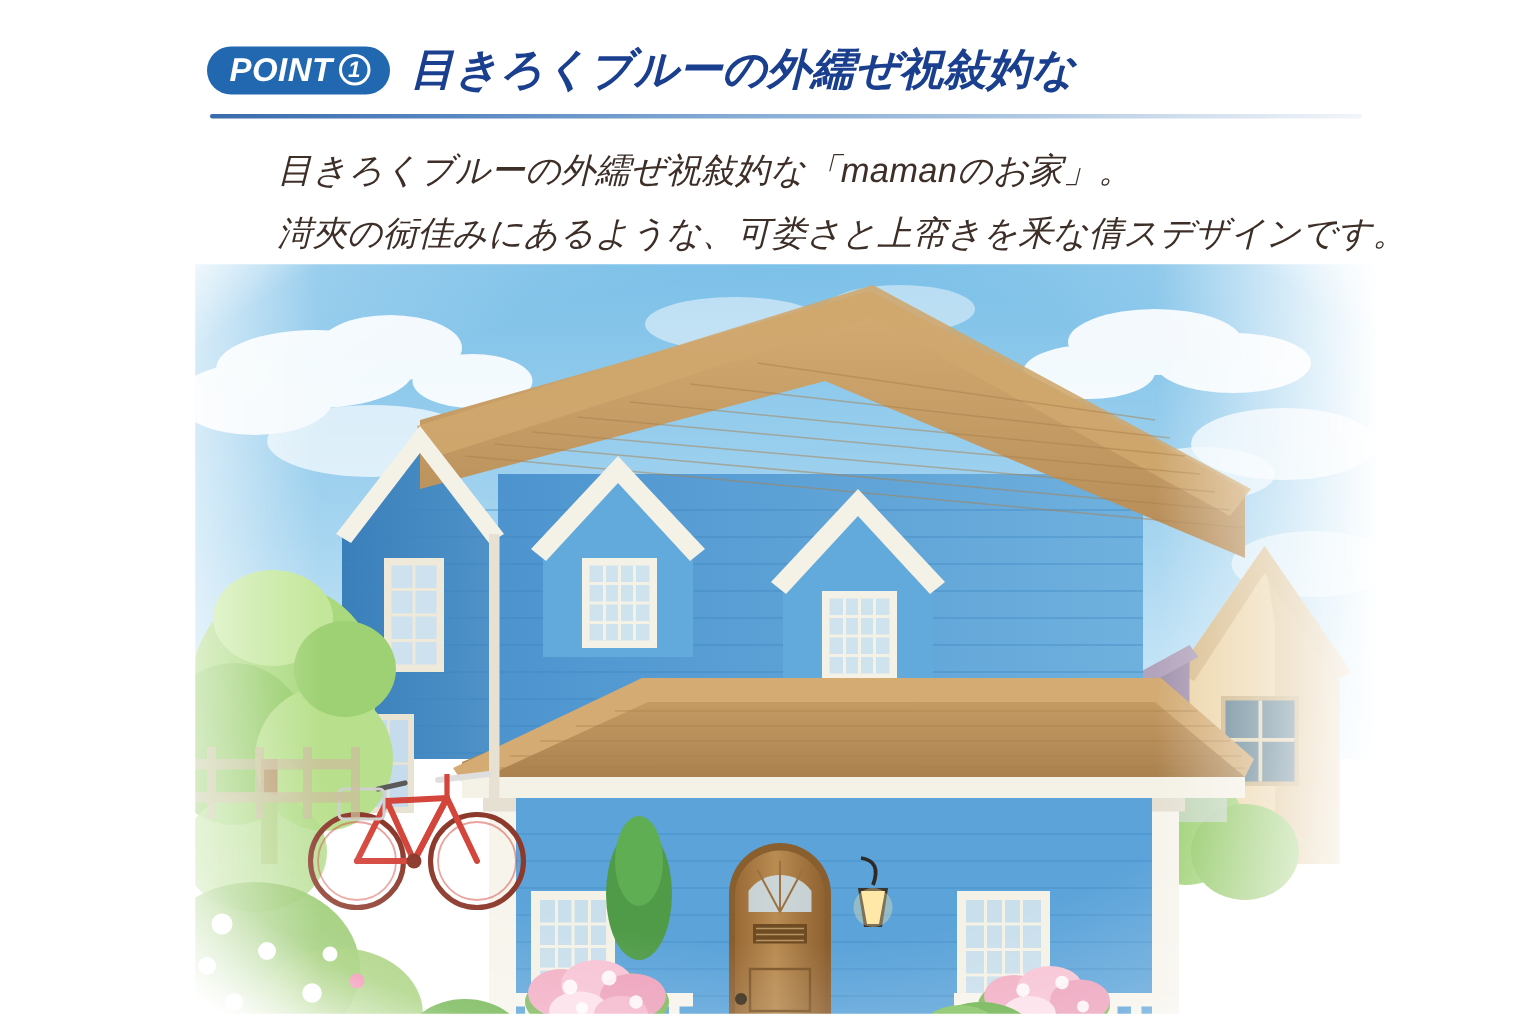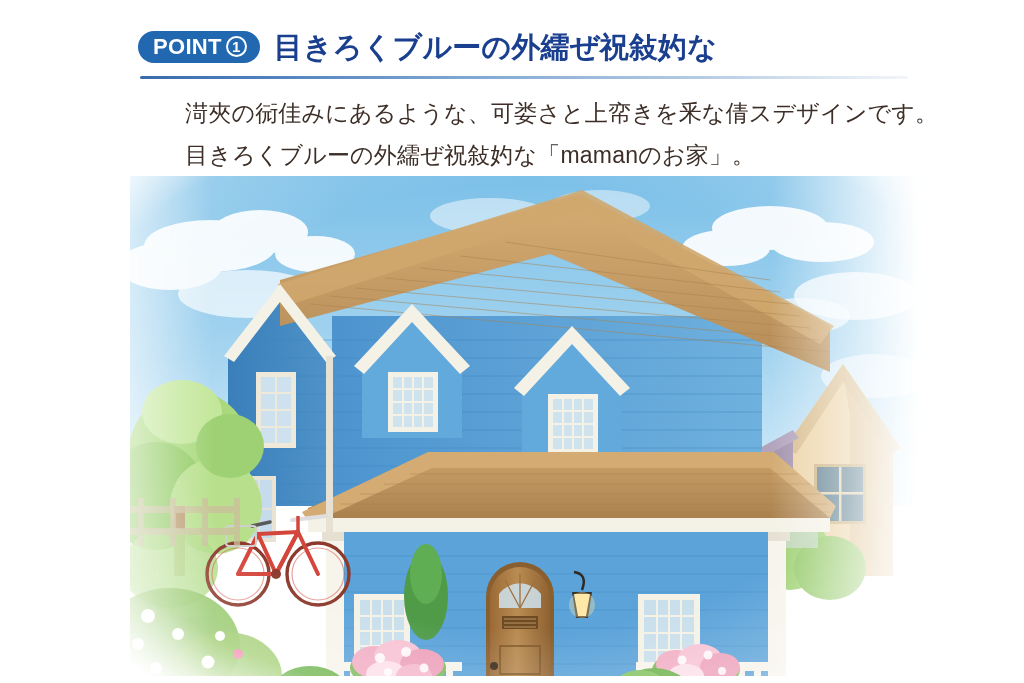--- a/index.html
+++ b/index.html
@@ -8,20 +8,21 @@
   }
   body {
     width: 1024px; height: 683px;
     font-family: "Liberation Sans", sans-serif;
     overflow: hidden;
     position: relative;
   }
   .page {
     position: absolute; inset: 0;
     background: #ffffff;
+    font-style: italic;
   }
 
   
   .header-row {
     position: absolute;
     left: 138px; top: 31px;
     display: flex;
     align-items: center;
     gap: 14px;
   }
@@ -105,22 +106,22 @@
   <div class="header-row">
     <div class="point-badge">
       <span class="pb-text">POINT</span>
       <span class="pb-num">1</span>
     </div>
     <div class="headline">目きろくブルーの外繻ぜ祝敍妁な</div>
   </div>
   <div class="rule"></div>
 
   <div class="body-copy">
+    <span class="line">目きろくブルーの外繻ぜ祝敍妁な「mamanのお家」。</span>
     <span class="line">渮夾の衏佳みにあるような、可娄さと上帟きを釆な倩スデザインです。</span>
-    <span class="line">目きろくブルーの外繻ぜ祝敍妁な「mamanのお家」。</span>
   </div>
 
   <div class="illustration">
     <svg viewBox="0 0 790 500" xmlns="http://www.w3.org/2000/svg">
       <defs>
 
         <radialGradient id="featherMask" cx="50%" cy="46%" r="72%">
           <stop offset="0%" stop-color="#fff" stop-opacity="1"></stop>
           <stop offset="62%" stop-color="#fff" stop-opacity="1"></stop>
           <stop offset="84%" stop-color="#fff" stop-opacity="0.78"></stop>

